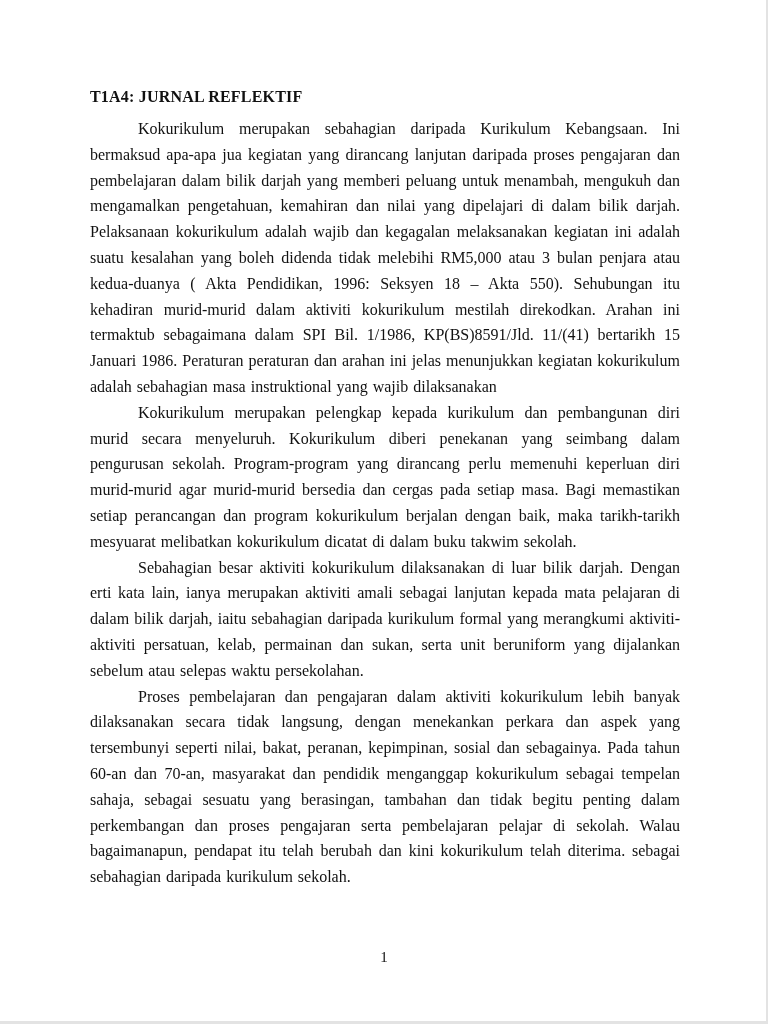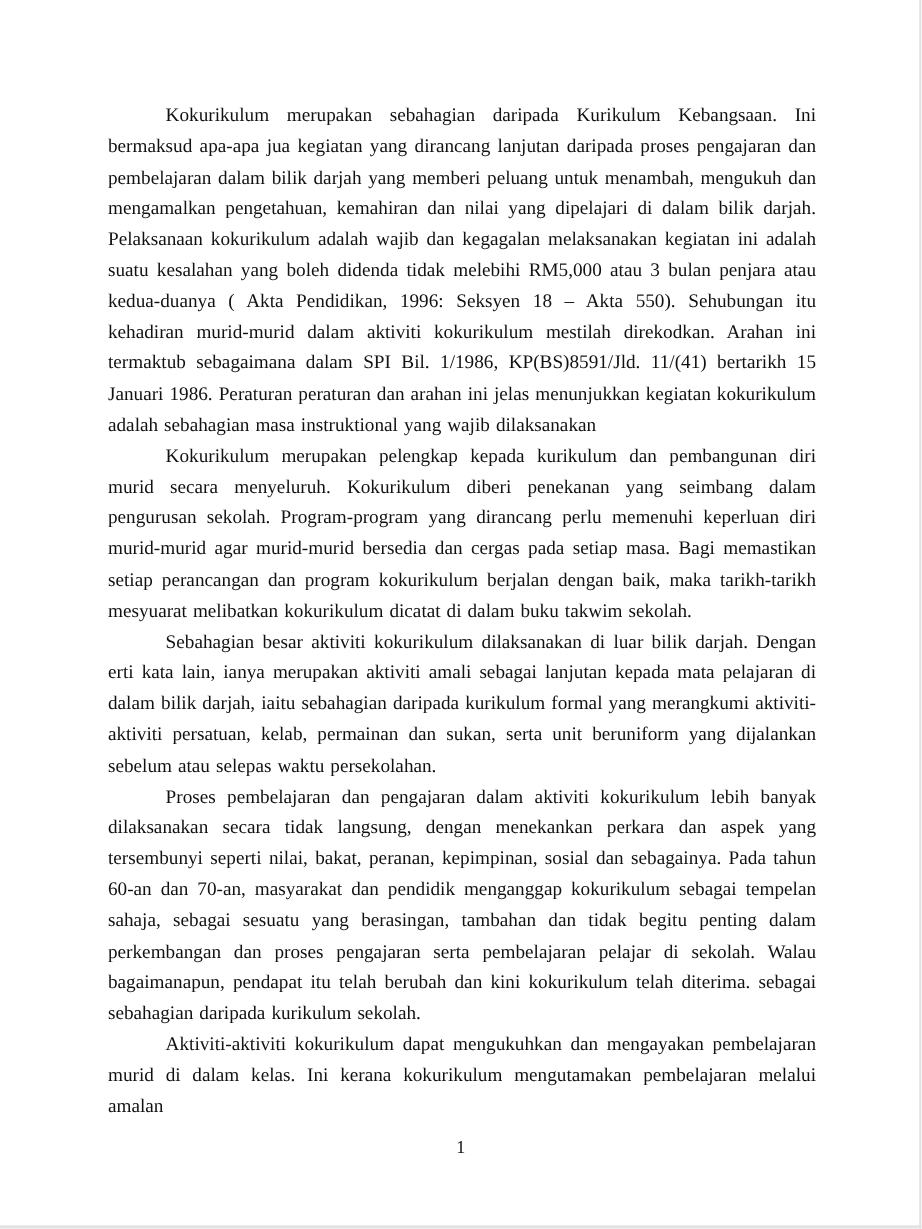--- a/index.html
+++ b/index.html
@@ -47,20 +47,20 @@
     text-align: center;
     font-size: 15px;
     color: #111111;
   }
 </style>
 </head>
 <body>
 
 <div class="page">
   <div class="content">
+    <h1 class="title">T1A4: JURNAL REFLEKTIF</h1>
     <p class="para">Kokurikulum merupakan sebahagian daripada Kurikulum Kebangsaan. Ini bermaksud apa-apa jua kegiatan yang dirancang lanjutan daripada proses pengajaran dan pembelajaran dalam bilik darjah yang memberi peluang untuk menambah, mengukuh dan mengamalkan pengetahuan, kemahiran dan nilai yang dipelajari di dalam bilik darjah. Pelaksanaan kokurikulum adalah wajib dan kegagalan melaksanakan kegiatan ini adalah suatu kesalahan yang boleh didenda tidak melebihi RM5,000 atau 3 bulan penjara atau kedua-duanya ( Akta Pendidikan, 1996: Seksyen 18 – Akta 550). Sehubungan itu kehadiran murid-murid dalam aktiviti kokurikulum mestilah direkodkan. Arahan ini termaktub sebagaimana dalam SPI Bil. 1/1986, KP(BS)8591/Jld. 11/(41) bertarikh 15 Januari 1986. Peraturan peraturan dan arahan ini jelas menunjukkan kegiatan kokurikulum adalah sebahagian masa instruktional yang wajib dilaksanakan</p>
     <p class="para">Kokurikulum merupakan pelengkap kepada kurikulum dan pembangunan diri murid secara menyeluruh. Kokurikulum diberi penekanan yang seimbang dalam pengurusan sekolah.  Program-program yang dirancang perlu memenuhi keperluan diri murid-murid agar murid-murid bersedia dan cergas pada setiap masa.  Bagi memastikan setiap perancangan dan program kokurikulum berjalan dengan baik, maka tarikh-tarikh mesyuarat melibatkan kokurikulum dicatat di dalam buku takwim sekolah.</p>
     <p class="para">Sebahagian besar aktiviti kokurikulum dilaksanakan di luar bilik darjah. Dengan erti kata lain, ianya merupakan aktiviti amali sebagai lanjutan kepada mata pelajaran di dalam bilik darjah, iaitu sebahagian daripada kurikulum formal yang merangkumi aktiviti-aktiviti persatuan, kelab, permainan dan sukan, serta unit beruniform yang dijalankan sebelum atau selepas waktu persekolahan.</p>
     <p class="para">Proses pembelajaran dan pengajaran dalam aktiviti kokurikulum lebih banyak dilaksanakan secara tidak langsung, dengan menekankan perkara dan aspek yang tersembunyi seperti nilai, bakat, peranan, kepimpinan, sosial dan sebagainya. Pada tahun 60-an dan 70-an, masyarakat dan pendidik menganggap kokurikulum sebagai tempelan sahaja, sebagai sesuatu yang berasingan, tambahan dan tidak begitu penting dalam perkembangan dan proses pengajaran serta pembelajaran pelajar di sekolah. Walau bagaimanapun, pendapat itu telah berubah dan kini kokurikulum telah diterima. sebagai sebahagian daripada kurikulum sekolah.</p>
-    <p class="para">Aktiviti-aktiviti kokurikulum dapat mengukuhkan dan mengayakan pembelajaran murid di dalam kelas. Ini kerana kokurikulum mengutamakan pembelajaran melalui amalan</p>
   </div>
   <div class="page-number">1</div>
 </div>
 
 </body></html>

